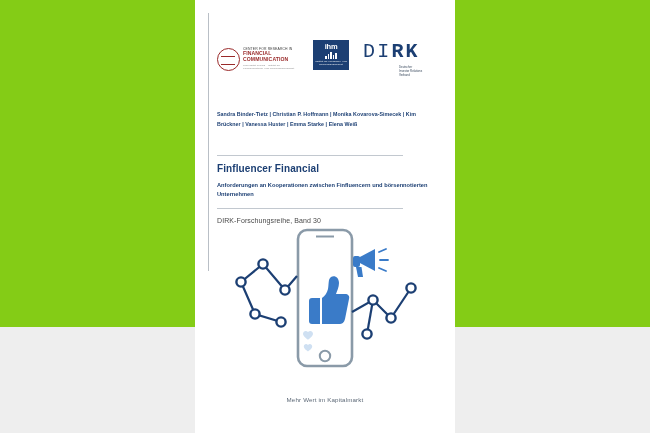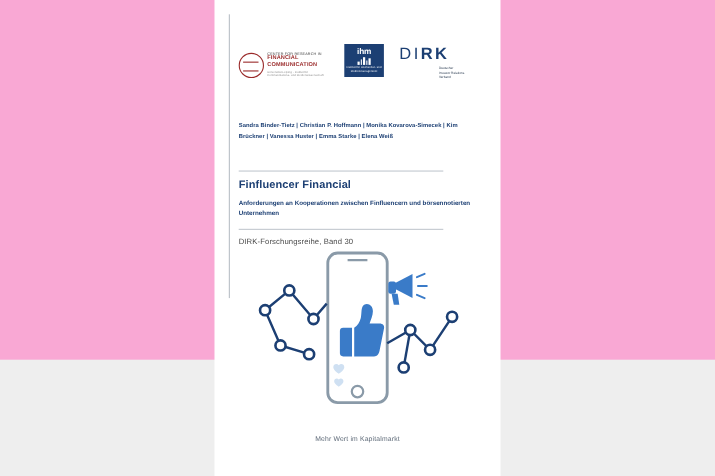--- a/index.html
+++ b/index.html
@@ -10,21 +10,21 @@
     width: 650px;
     height: 433px;
     background: #eeeeee;
     font-family: "Liberation Sans", sans-serif;
     overflow: hidden;
   }
   .stage {
     position: relative;
     width: 650px;
     height: 327px;
-    background: #f9a8d4;
+    background: #84cc16;
   }
   
   .page {
     position: absolute;
     left: 195px;
     top: 0px;
     width: 260px;
     height: 433px;
     background: #ffffff;
     box-sizing: border-box;
@@ -135,24 +135,24 @@
     text-align: center;
     line-height: 1.2;
   }
   .logo-dirk {
     position: absolute;
     left: 146px;
     top: 2px;
     width: 92px;
   }
   .dirk-word {
-    font-size: 15px;
+    font-size: 20px;
     letter-spacing: 2.2px;
     color: #1c3f73;
-    font-family: Liberation Sans, sans-serif;
+    font-family: Liberation Mono, monospace;
     line-height: 1;
     white-space: nowrap;
   }
   .dirk-word b { font-weight: bold; }
   .dirk-sub {
     font-size: 2.9px;
     color: #3a4a5e;
     line-height: 1.5;
     margin-top: 2.5px;
     margin-left: 36px;

